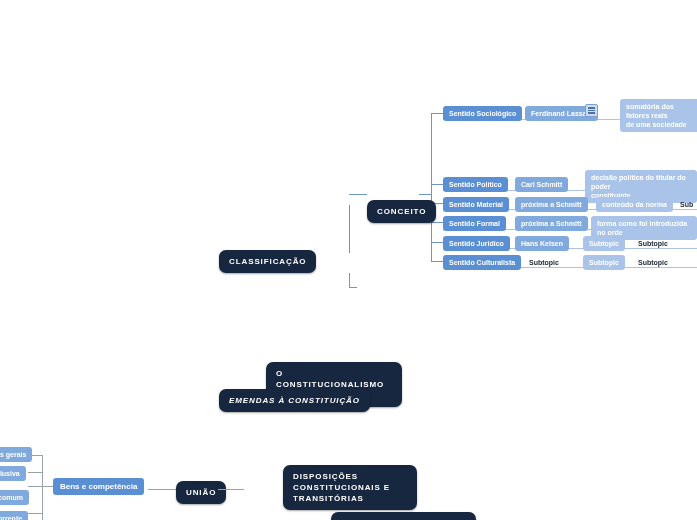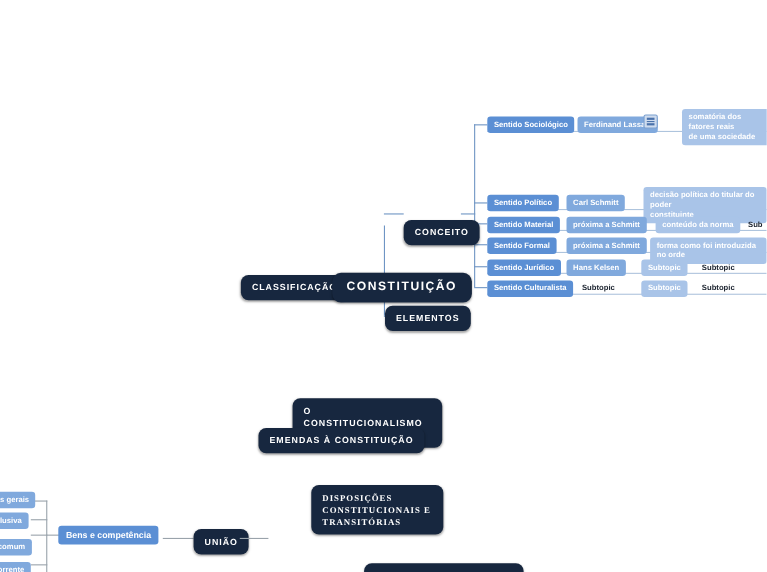--- a/index.html
+++ b/index.html
@@ -101,25 +101,23 @@
 
   <div class="ln h light" style="left:443px; top:119px; width:254px;"></div>
   <div class="ln h light" style="left:443px; top:190px; width:254px;"></div>
   <div class="ln h light" style="left:443px; top:209px; width:254px;"></div>
   <div class="ln h light" style="left:443px; top:229px; width:254px;"></div>
   <div class="ln h light" style="left:443px; top:248px; width:254px;"></div>
   <div class="ln h light" style="left:443px; top:267px; width:254px;"></div>
 
   <div class="node-dark" style="left:219px; top:250px;">CLASSIFICAÇÃO</div>
 
-  <div class="node-dark big" style="left:302px; top:248px;">CONSTITUIÇÃO</div>
 
   <div class="node-dark" style="left:367px; top:200px;">CONCEITO</div>
 
-  <div class="node-dark" style="left:350px; top:278px;">ELEMENTOS</div>
 
   <div class="chip c1" style="left:443px; top:106px;">Sentido Sociológico</div>
   <div class="chip c2" style="left:525px; top:106px;">Ferdinand Lassale</div>
   <div class="note-icon" style="left:585px; top:104px;">
       <i></i>
       <i></i>
       <i></i>
     </div>
   <div class="chip c3" style="left:620px; top:99px; width:85px;">somatória dos fatores reais
 de uma sociedade</div>
@@ -145,21 +143,21 @@
 
   <div class="chip c1" style="left:443px; top:255px;">Sentido Culturalista</div>
   <div class="plain" style="left:527px; top:255px;">Subtopic</div>
   <div class="chip c3" style="left:583px; top:255px;">Subtopic</div>
   <div class="plain" style="left:636px; top:255px;">Subtopic</div>
 
 
   <div class="node-dark" style="left:266px; top:362px; width:136px;">O CONSTITUCIONALISMO
 BRASILEIRO</div>
 
-  <div class="node-dark" style="left:235px; top:389px;">EMENDAS À CONSTITUIÇÃO</div>
+  <div class="node-dark" style="left:219px; top:389px;font-style:italic;">EMENDAS À CONSTITUIÇÃO</div>
 
 
   <div class="ln v grey" style="left:42px; top:455px; height:65px;"></div>
   <div class="ln h grey" style="left:28px; top:455px; width:15px;"></div>
   <div class="ln h grey" style="left:28px; top:472px; width:15px;"></div>
   <div class="ln h grey" style="left:28px; top:486px; width:15px;"></div>
   <div class="ln h grey" style="left:28px; top:513px; width:15px;"></div>
   <div class="ln h grey" style="left:42px; top:486px; width:14px;"></div>
 
   <div class="chip c2" style="left:-6px; top:447px;">s gerais</div>
@@ -169,19 +167,19 @@
 
   <div class="chip c1" style="left:53px; top:478px; font-size:8px; padding:4px 7px;">Bens e competência</div>
 
   <div class="ln h grey" style="left:148px; top:489px; width:28px;"></div>
 
   <div class="node-dark" style="left:176px; top:481px;">UNIÃO</div>
 
   <div class="ln h grey" style="left:218px; top:489px; width:26px;"></div>
 
 
-  <div class="node-dark" style="left:283px; top:441px; width:120px;font-family:Liberation Serif, serif;">DISPOSIÇÕES
+  <div class="node-dark" style="left:283px; top:465px; width:134px;">DISPOSIÇÕES
 CONSTITUCIONAIS E
 TRANSITÓRIAS</div>
 
   <div class="node-dark" style="left:331px; top:512px; width:145px; height:20px;"></div>
 
 </div>
 
 </body></html>

